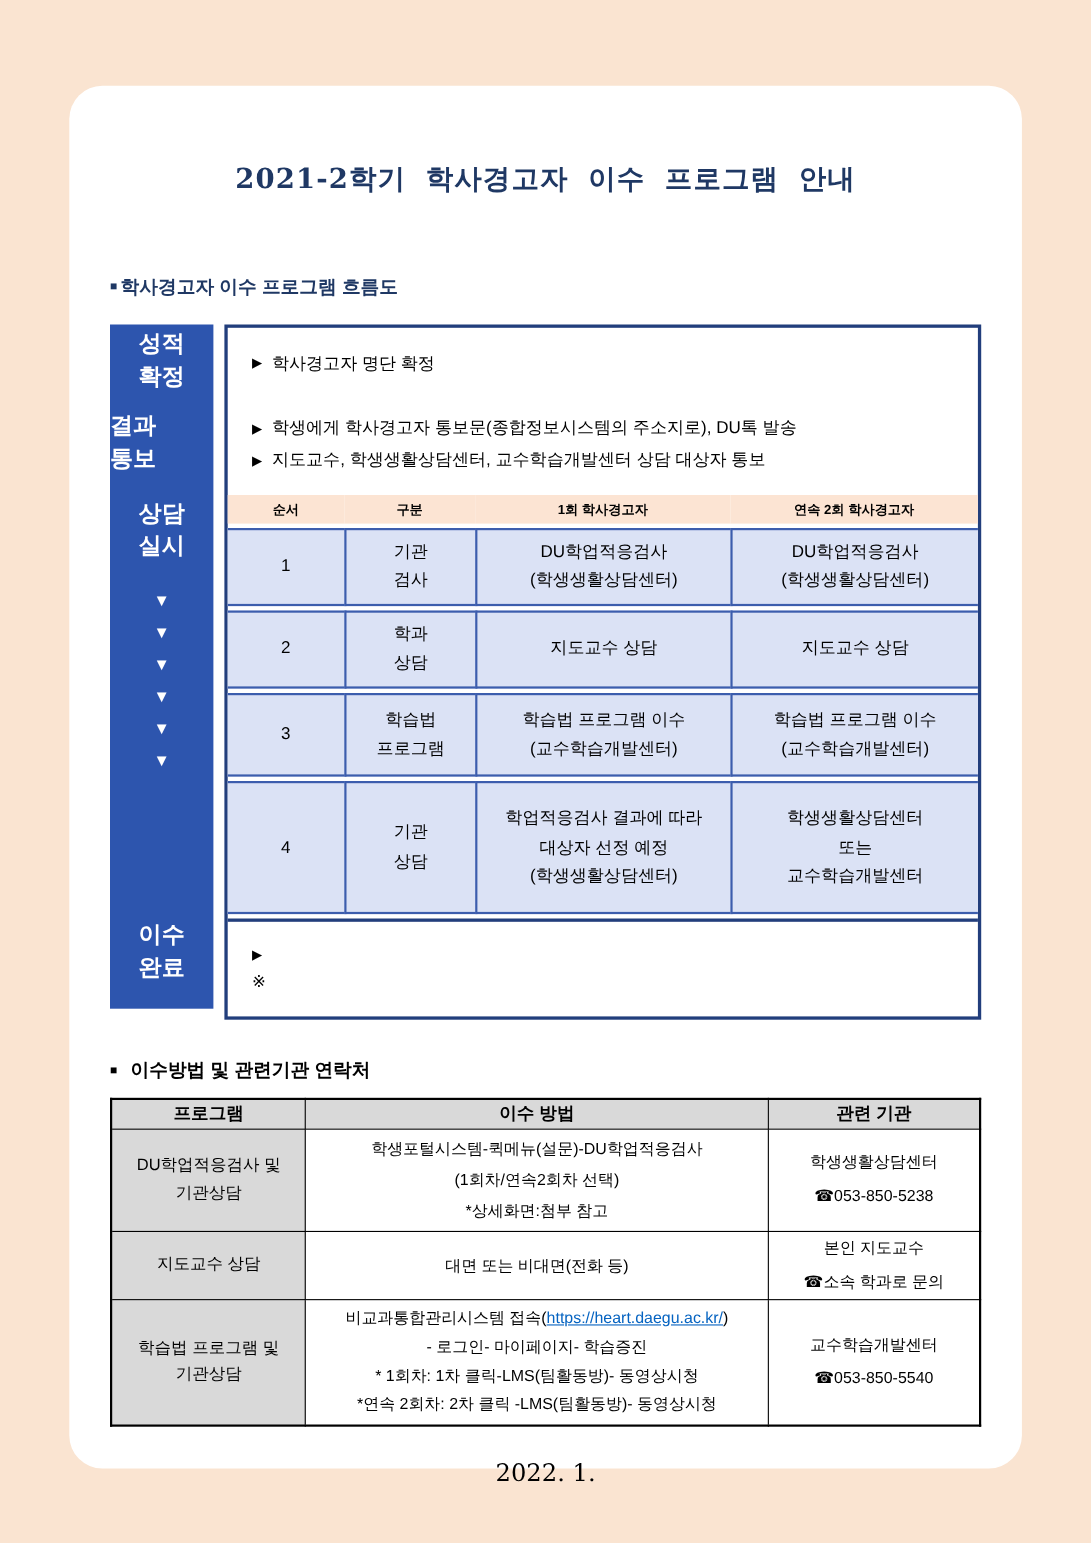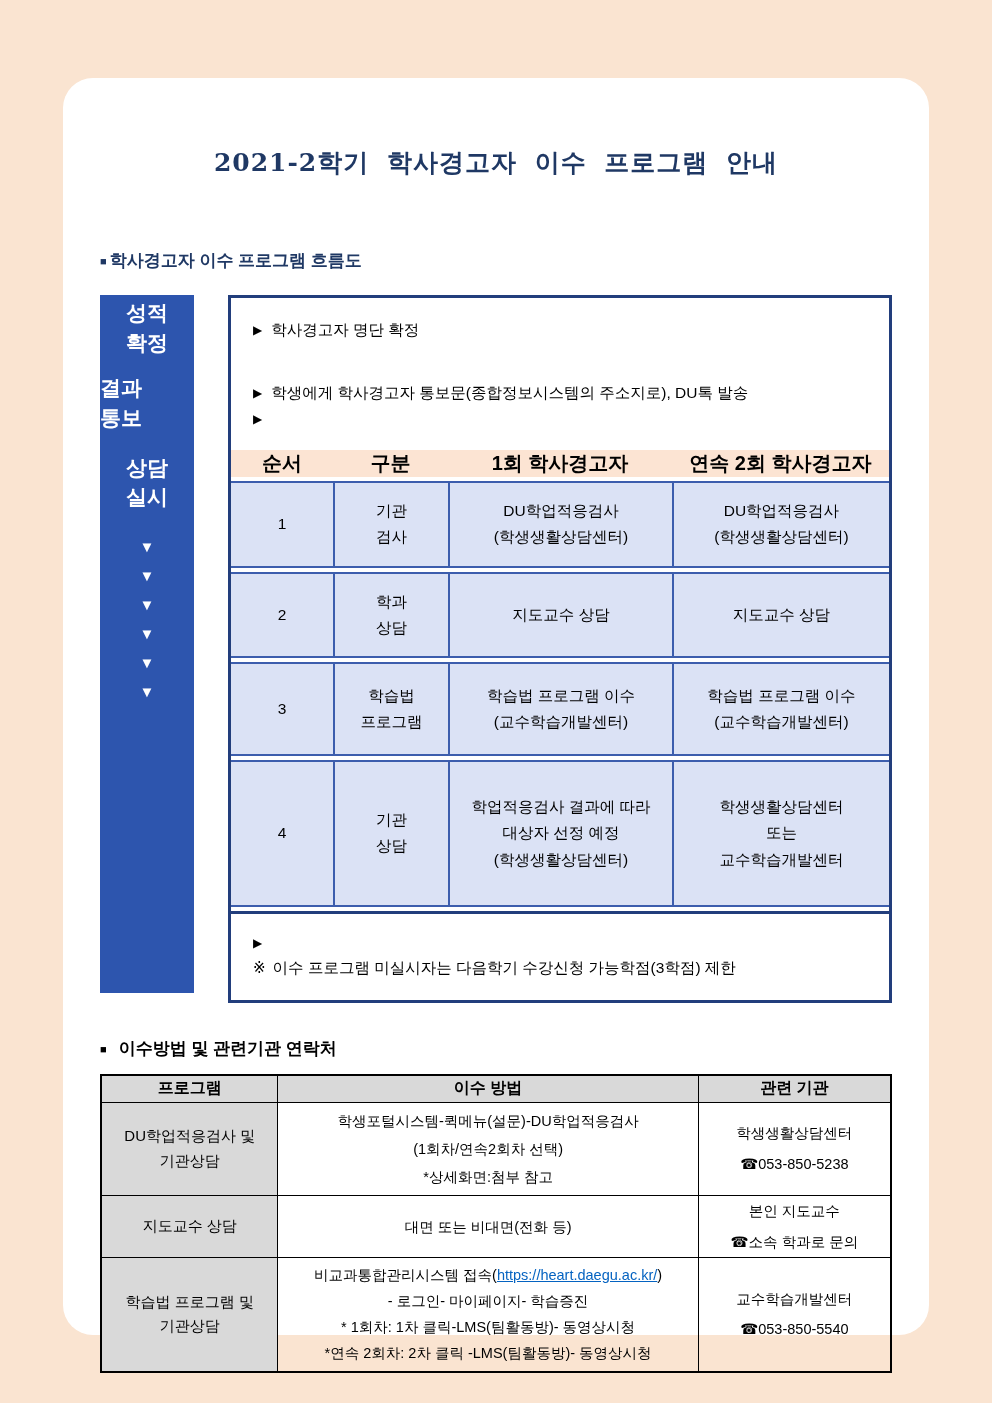--- a/index.html
+++ b/index.html
@@ -40,21 +40,21 @@
   .section-heading{
     display:flex;align-items:center;
     font-size:17px;font-weight:bold;
   }
   .flow-heading{margin-top:70px;color:var(--navy);}
   .contact-heading{margin-top:34px;color:#000;}
   .sq-bullet{font-size:11px;margin-right:3px;}
   .contact-heading .sq-bullet{margin-right:12px;}
 
   
-  .flow{display:flex;margin-top:23px;height:708px;align-items:stretch;gap:24px;}
+  .flow{display:flex;margin-top:23px;height:632px;align-items:stretch;}
   .flow-sidebar{
     width:94px;flex:0 0 94px;
     background:var(--sidebar-blue);
     color:#fff;text-align:center;
     display:flex;flex-direction:column;
     margin-bottom:10px;
   }
   .sb-label{font-size:21px;font-weight:bold;line-height:1.4;white-space:pre-line;}
   .sb-row1{height:65px;display:flex;align-items:center;justify-content:center;}
   .sb-row2{height:85px;display:flex;align-items:center;justify-content:flex-start;}
@@ -81,21 +81,21 @@
   .marker{font-size:12px;margin-right:9px;flex:0 0 auto;}
   .marker-ref{font-size:15px;margin-right:7px;flex:0 0 auto;}
 
   table.consult{
     width:100%;height:100%;
     border-collapse:separate;border-spacing:0 4px;
     table-layout:fixed;text-align:center;
   }
   table.consult th{
     background:var(--peach);
-    height:26px;font-size:20px;font-weight:bold;
+    height:26px;font-size:12px;font-weight:bold;
   }
   table.consult td{
     background:var(--cell-bg);
     border-top:2px solid var(--cell-border);
     border-bottom:2px solid var(--cell-border);
     font-size:15.5px;line-height:1.7;
     white-space:pre-line;vertical-align:middle;
     padding:4px 2px;
   }
   table.consult td + td{border-left:2px solid var(--cell-border);}
@@ -154,38 +154,43 @@
 실시</div>
         <div class="arrows">
           <span>▼</span>
           <span>▼</span>
           <span>▼</span>
           <span>▼</span>
           <span>▼</span>
           <span>▼</span>
         </div>
       </div>
+      <div class="sb-row4">
+        <div class="sb-label" style="white-space: pre-line;">이수
+완료</div>
+      </div>
     </div>
 
     <div class="flow-content">
 
       <div class="fc-row fc-row1">
         <div class="bullet-line">
           <span class="marker">▶</span>
           <span>학사경고자 명단 확정</span>
         </div>
       </div>
 
       <div class="fc-row fc-row2">
         <div class="bullet-line">
           <span class="marker">▶</span>
           <span>학생에게 학사경고자 통보문(종합정보시스템의 주소지로), DU톡 발송</span>
         </div>
         <div class="bullet-line">
           <span class="marker">▶</span>
+          <span>지도교수, 학생생활상담센터, 교수학습개발센터 상담 대상자 통보</span>
         </div>
       </div>
 
       <div class="fc-row fc-row3">
         <table class="consult">
           <colgroup>
             <col style="width:15.5%">
               <col style="width:17.5%">
               <col style="width:34%">
               <col style="width:33%">
@@ -238,21 +243,20 @@
           </tbody>
         </table>
       </div>
 
       <div class="fc-row fc-row4">
         <div class="bullet-line">
           <span class="marker">▶</span>
         </div>
         <div class="bullet-line">
           <span class="marker-ref">※</span>
-          <span>이수 프로그램 미실시자는 다음학기 수강신청 가능학점(3학점) 제한</span>
         </div>
       </div>
 
     </div>
   </div>
 
   <div class="section-heading contact-heading">
     <span class="sq-bullet">■</span>
     <span>이수방법 및 관련기관 연락처</span>
   </div>

